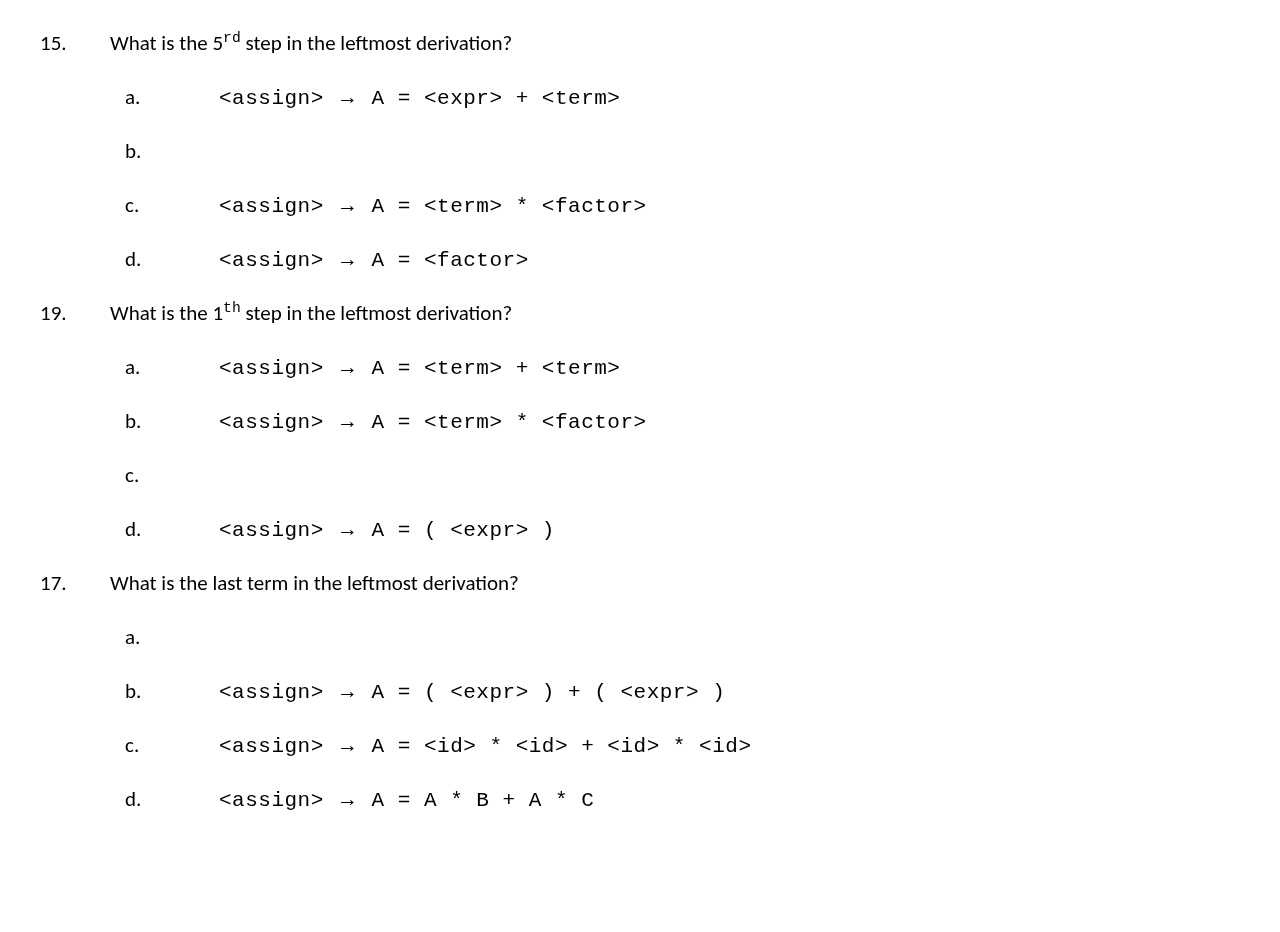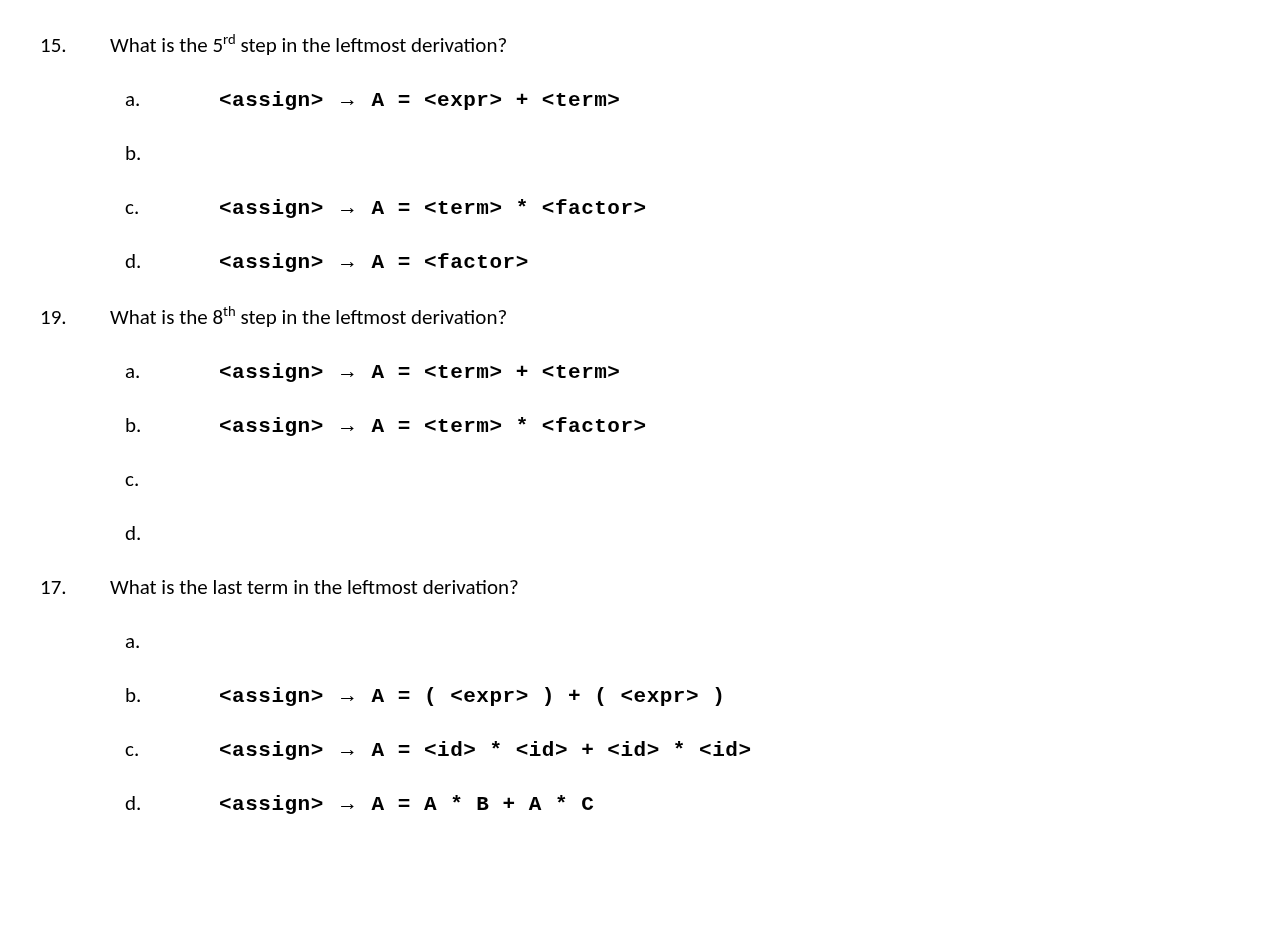--- a/index.html
+++ b/index.html
@@ -41,25 +41,25 @@
     }
     .option-letter {
       width: 94px;
       flex-shrink: 0;
       font-weight: normal;
     }
     .option-code {
       font-family: "Courier New", Courier, monospace;
       font-size: 21px;
       letter-spacing: 0.5px;
-      font-weight: bold;
     }
     sup {
       font-size: 0.7em;
       vertical-align: super;
+      font-family: Liberation Mono, monospace;
     }
     .arrow {
       font-family: Arial, sans-serif;
     }
   </style>
 </head>
 <body>
 
 <div id="content">
     <div class="question">
@@ -81,36 +81,37 @@
         </div>
         <div class="option">
           <div class="option-letter">d.</div>
           <div class="option-code"><span>&lt;assign&gt; </span><span class="arrow">→</span><span> A = &lt;factor&gt;</span></div>
         </div>
       </div>
     </div>
     <div class="question">
       <div class="question-row">
         <div class="question-number">19.</div>
-        <div class="question-text"><span>What is the 8</span><sup>th</sup><span> step in the leftmost derivation?</span></div>
+        <div class="question-text"><span>What is the 1</span><sup>th</sup><span> step in the leftmost derivation?</span></div>
       </div>
       <div class="options">
         <div class="option">
           <div class="option-letter">a.</div>
           <div class="option-code"><span>&lt;assign&gt; </span><span class="arrow">→</span><span> A = &lt;term&gt; + &lt;term&gt;</span></div>
         </div>
         <div class="option">
           <div class="option-letter">b.</div>
           <div class="option-code"><span>&lt;assign&gt; </span><span class="arrow">→</span><span> A = &lt;term&gt; * &lt;factor&gt;</span></div>
         </div>
         <div class="option">
           <div class="option-letter">c.</div>
         </div>
         <div class="option">
           <div class="option-letter">d.</div>
+          <div class="option-code"><span>&lt;assign&gt; </span><span class="arrow">→</span><span> A = ( &lt;expr&gt; )</span></div>
         </div>
       </div>
     </div>
     <div class="question">
       <div class="question-row">
         <div class="question-number">17.</div>
         <div class="question-text"><span>What is the last term in the leftmost derivation?</span><span></span></div>
       </div>
       <div class="options">
         <div class="option">

